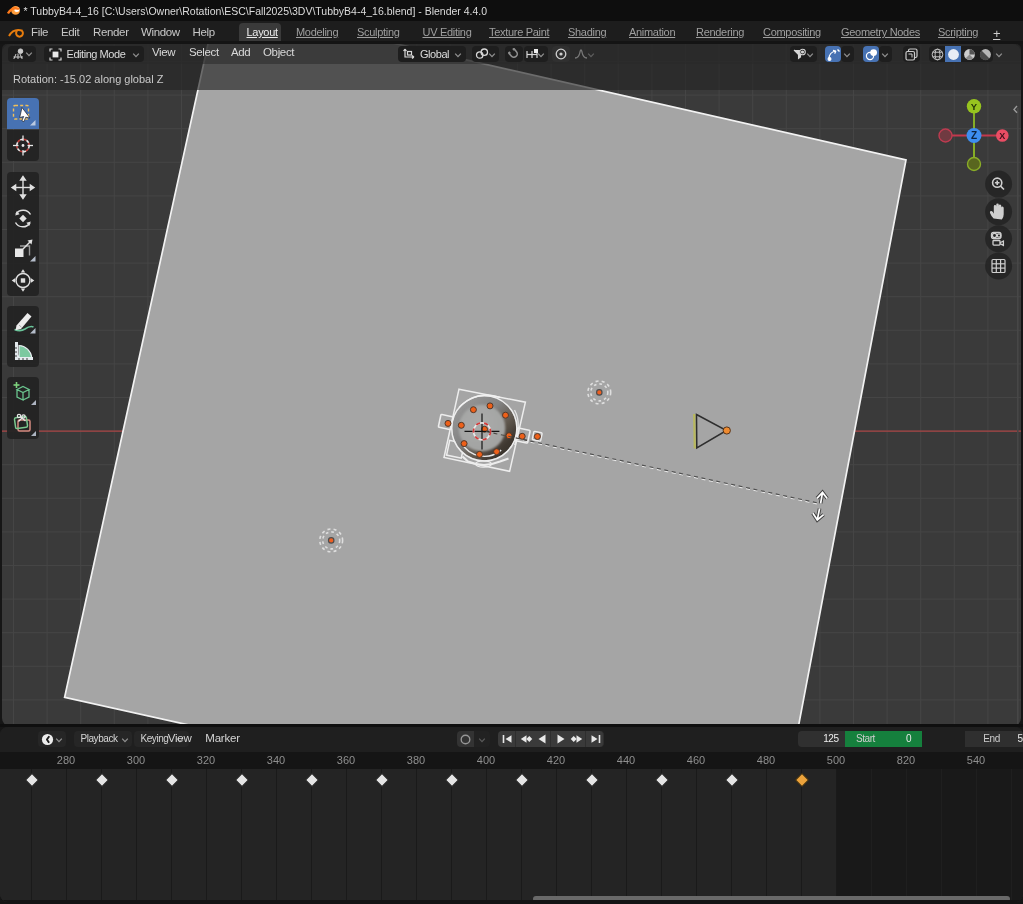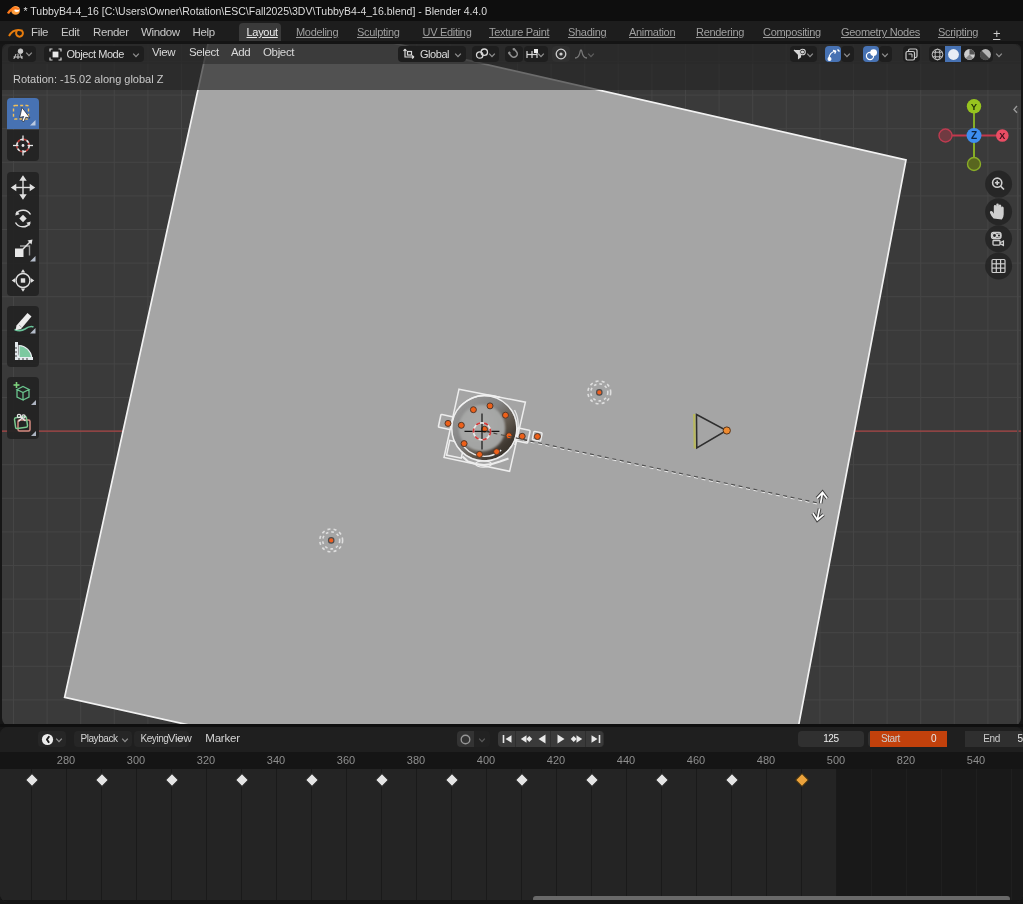--- a/index.html
+++ b/index.html
@@ -283,21 +283,21 @@
           <path d="M1.2,2.6 L4,5.6 L6.8,2.6" stroke="#909090" stroke-width="1.3" fill="none"></path>
         </svg>
       </div>
       <div class="btn" style="left:43.5px;top:1.5px;width:100px">
         <svg style="position:absolute;left:5px;top:2px" width="13" height="13" viewBox="0 0 13 13">
           <g stroke="#d8d8d8" stroke-width="1.2" fill="none">
             <path d="M1,3.5 V1 H3.5 M9.5,1 H12 V3.5 M12,9.5 V12 H9.5 M3.5,12 H1 V9.5"></path>
           </g>
           <rect x="3.6" y="3.6" width="5.8" height="5.8" fill="#e8e8e8"></rect>
         </svg>
-        <span style="position:absolute;left:23px">Object Mode</span>
+        <span style="position:absolute;left:23px">Editing Mode</span>
         <svg style="position:absolute;left:88px;top:5px" width="8" height="8" viewBox="0 0 8 8">
           <path d="M1.2,2.6 L4,5.6 L6.8,2.6" stroke="#909090" stroke-width="1.3" fill="none"></path>
         </svg>
       </div>
       <div style="position:absolute;left:152px;top:2px">View</div>
       <div style="position:absolute;left:189px;top:2px">Select</div>
       <div style="position:absolute;left:231px;top:2px">Add</div>
       <div style="position:absolute;left:263px;top:2px">Object</div>
       <div class="btn" style="left:398px;top:1.5px;width:68px">
         <svg style="position:absolute;left:5px;top:2.5px" width="13" height="12" viewBox="0 0 13 12">
@@ -618,21 +618,21 @@
         </div>
         <div class="tbtn" style="left:767.7px;top:4px;width:66.3px;background:#303030;text-align:center;color:#ececec">125</div>
         <div class="tbtn" style="left:838px;top:4px;width:19px;background:#2f2f2f;border-radius:4px 0 0 4px">
           <svg style="position:absolute;left:3.5px;top:2px" width="12" height="12" viewBox="0 0 12 12">
             <g stroke="#d0d0d0" stroke-width="1.1" fill="none">
               <circle cx="6" cy="6.8" r="4.2"></circle>
               <path d="M6,6.8 L6,4 M4.6,1.2 h2.8 M9.3,3.2 l1,-1"></path>
             </g>
           </svg>
         </div>
-        <div class="tbtn" style="left:840px;top:4px;width:77px;background:#c2410c;border-radius:0">
+        <div class="tbtn" style="left:815px;top:4px;width:77px;background:#15803d;border-radius:0">
           <span style="position:absolute;left:11px;color:#cdcdcd">Start</span>
           <span style="position:absolute;right:11px;color:#e8e8e8">0</span>
         </div>
         <div class="tbtn" style="left:935.3px;top:4px;width:78.5px;background:#2f2f2f;border-radius:0 4px 4px 0">
           <span style="position:absolute;left:18px;color:#cdcdcd">End</span>
           <span style="position:absolute;right:11px;color:#e8e8e8">500</span>
         </div>
       </div>
     <div id="ruler">
         <div class="fnum" style="left:66px">280</div>

